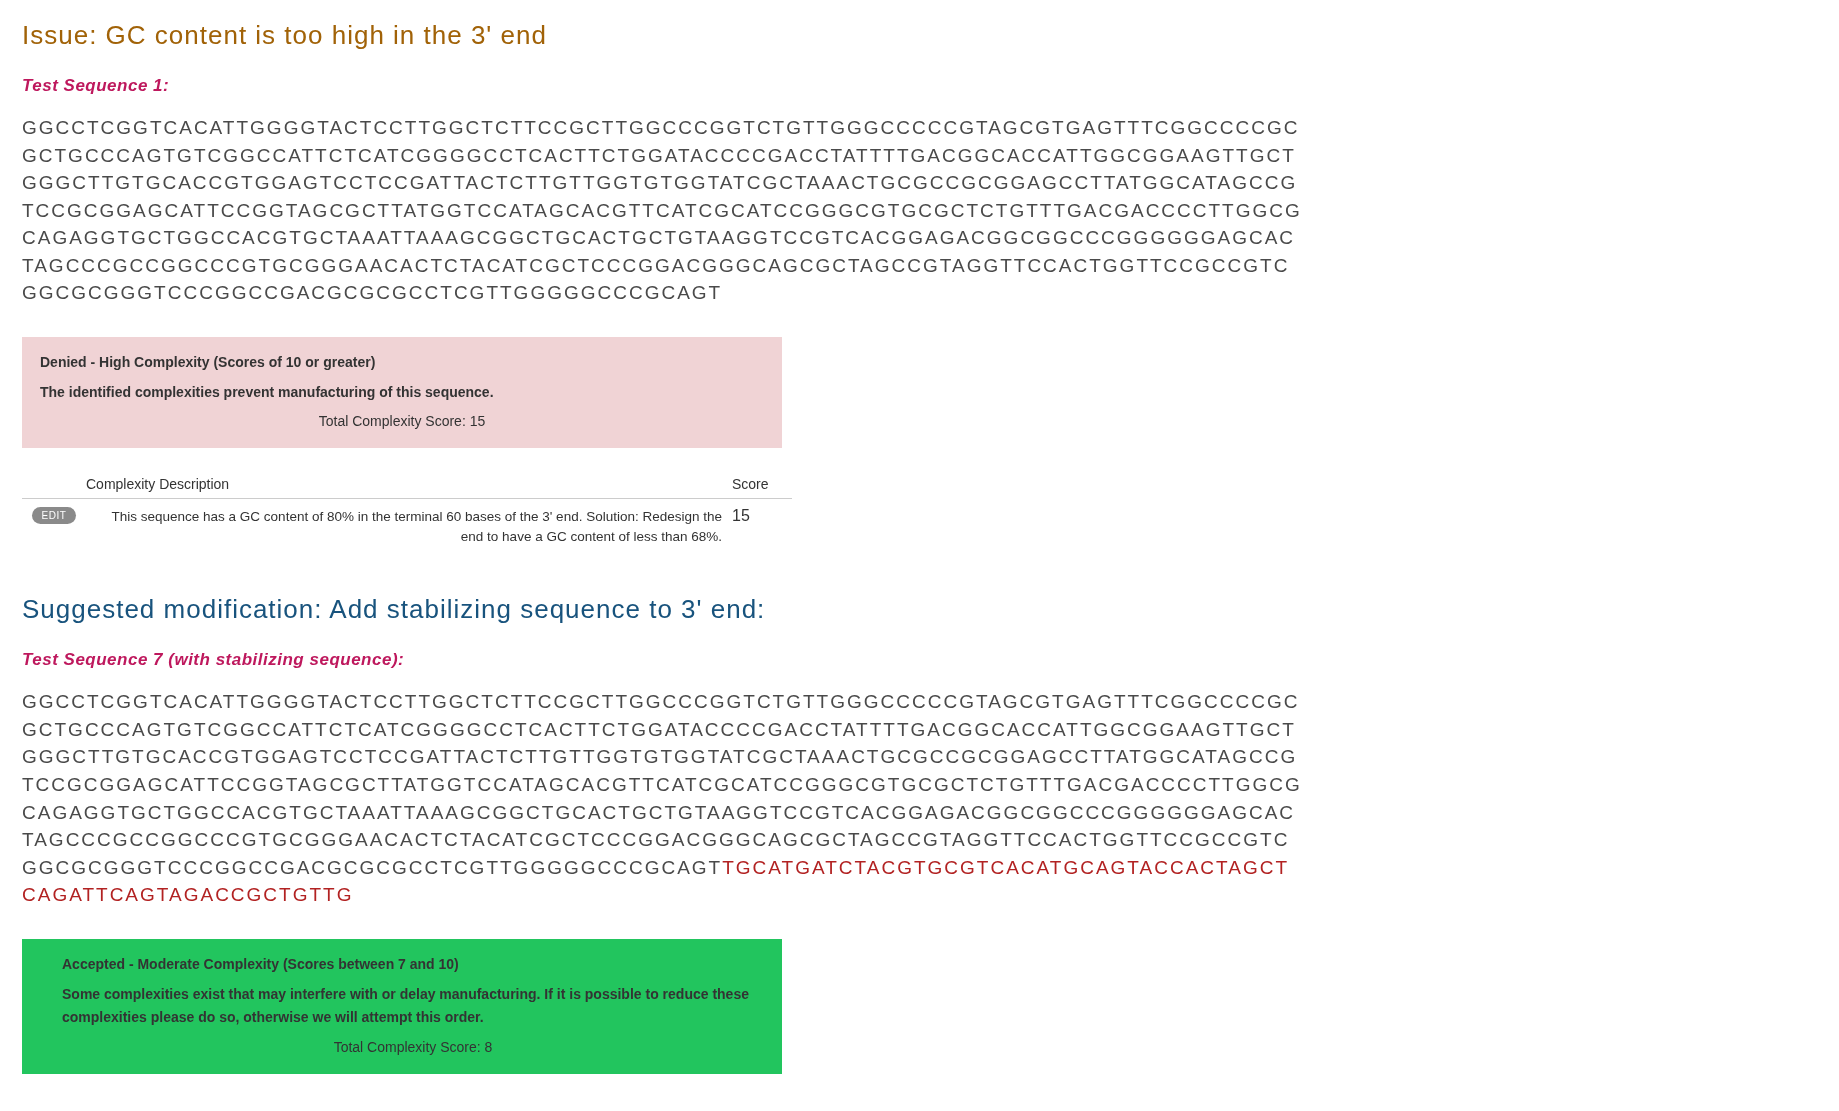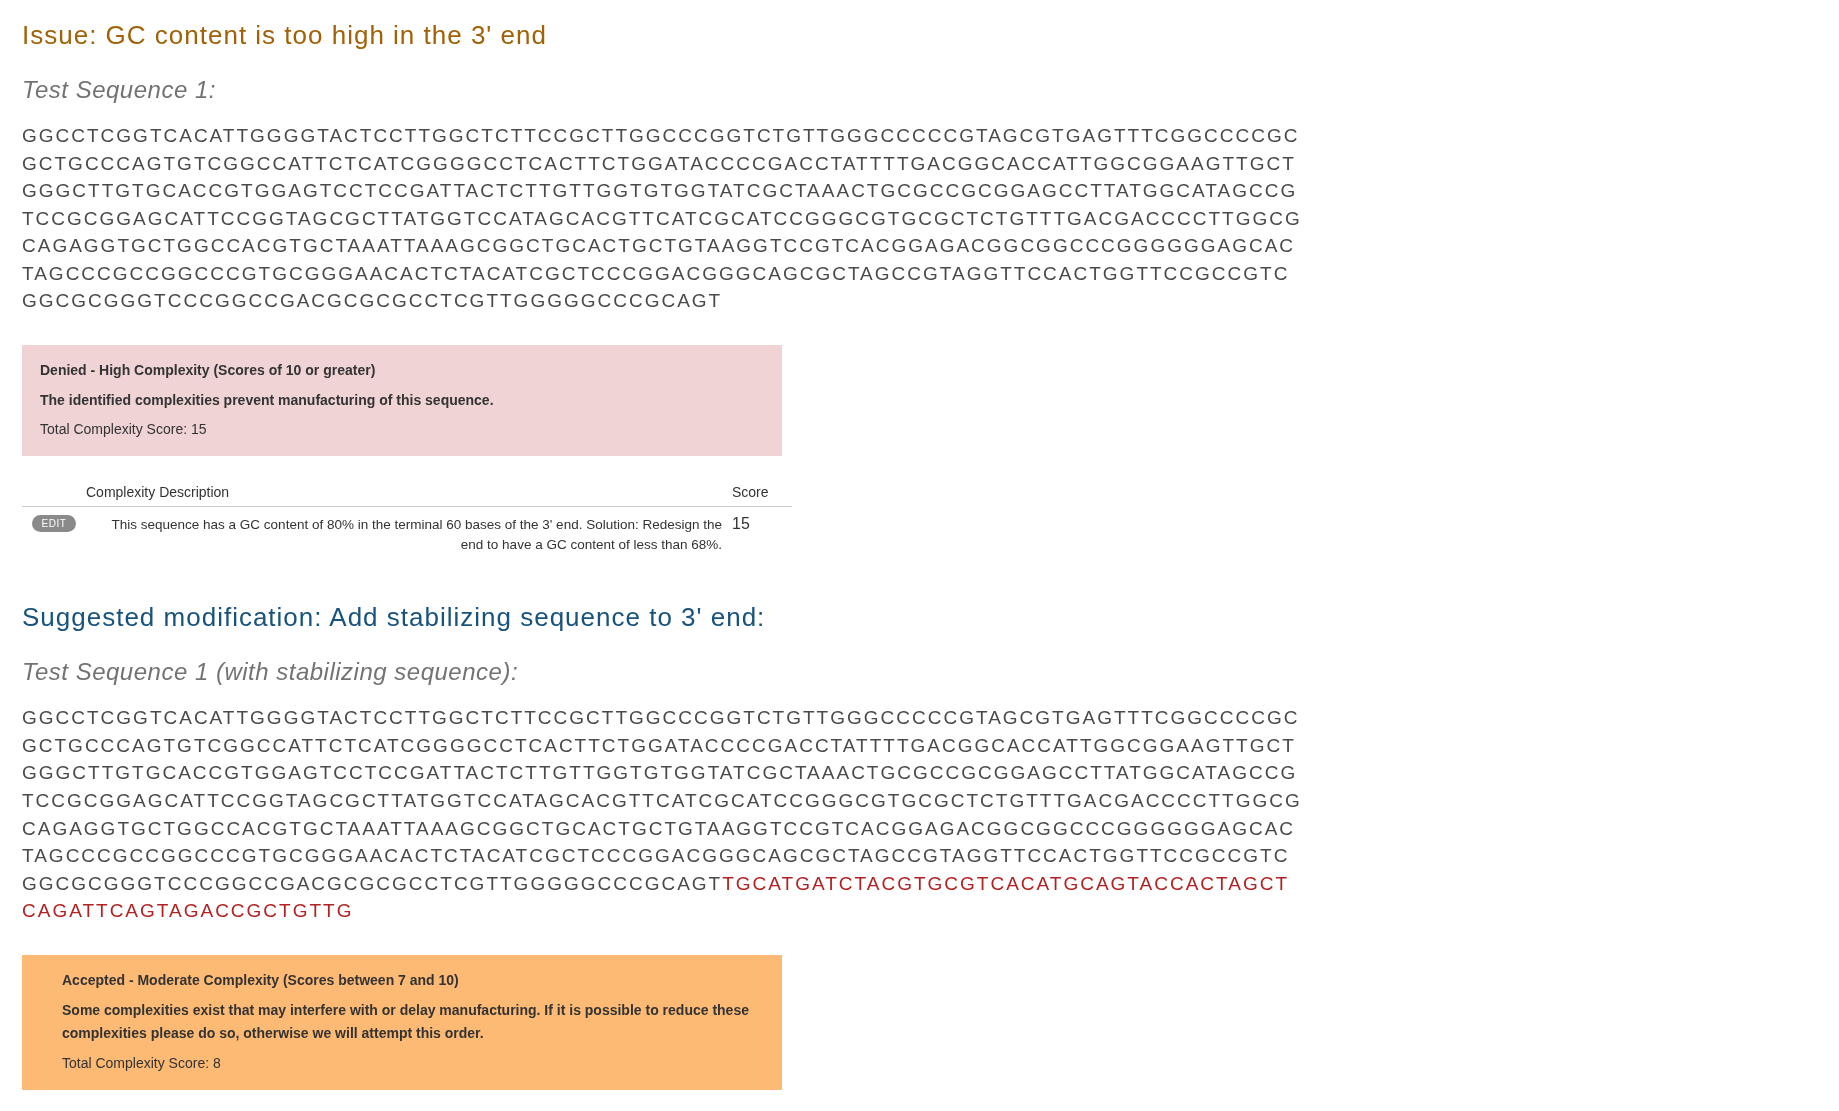--- a/index.html
+++ b/index.html
@@ -15,24 +15,24 @@
       width: 1839px;
     }
     .heading-issue {
       color: #a16207;
       font-size: 26px;
       font-weight: 400;
       letter-spacing: 1px;
       margin-bottom: 25px;
     }
     .sequence-label {
-      color: #737373;
-      font-size: 24px;
+      color: #be185d;
+      font-size: 17px;
       font-style: italic;
-      font-weight: 400;
+      font-weight: 700;
       margin-bottom: 18px;
       letter-spacing: 0.5px;
     }
     .sequence-block {
       font-family: Arial, Helvetica, sans-serif;
       font-size: 19px;
       color: #4a4a4a;
       letter-spacing: 2px;
       line-height: 1.45;
       word-break: break-all;
@@ -47,33 +47,34 @@
       margin-bottom: 22px;
       max-width: 760px;
       font-size: 14px;
       line-height: 1.7;
       color: #333;
     }
     .status-box.denied {
       background-color: #f0d3d5;
     }
     .status-box.accepted {
-      background-color: #fdba74;
+      background-color: #22c55e;
       padding-left: 40px;
     }
     .status-title {
       font-weight: 700;
       margin-bottom: 6px;
     }
     .status-desc {
       font-weight: 700;
       margin-bottom: 6px;
     }
     .status-score {
       font-weight: 400;
+      text-align: center;
     }
     .complexity-table {
       max-width: 770px;
       margin-top: 8px;
       margin-bottom: 40px;
     }
     .complexity-header-row {
       display: flex;
       border-bottom: 1px solid #ccc;
       padding: 6px 0 6px 0;
@@ -155,21 +156,21 @@
     <div class="col-btn">
       <span class="edit-btn">EDIT</span>
     </div>
     <div class="col-desc">This sequence has a GC content of 80% in the terminal 60 bases of the 3' end. Solution: Redesign the end to have a GC content of less than 68%.</div>
     <div class="col-score">15</div>
   </div>
 </div>
 
 <h2 class="heading-suggestion">Suggested modification: Add stabilizing sequence to 3' end:</h2>
 
-<div class="sequence-label">Test Sequence 1 (with stabilizing sequence):</div>
+<div class="sequence-label">Test Sequence 7 (with stabilizing sequence):</div>
 
 <div class="sequence-block"><span>GGCCTCGGTCACATTGGGGTACTCCTTGGCTCTTCCGCTTGGCCCGGTCTGTTGGGCCCCCGTAGCGTGAGTTTCGGCCCCGCGCTGCCCAGTGTCGGCCATTCTCATCGGGGCCTCACTTCTGGATACCCCGACCTATTTTGACGGCACCATTGGCGGAAGTTGCTGGGCTTGTGCACCGTGGAGTCCTCCGATTACTCTTGTTGGTGTGGTATCGCTAAACTGCGCCGCGGAGCCTTATGGCATAGCCGTCCGCGGAGCATTCCGGTAGCGCTTATGGTCCATAGCACGTTCATCGCATCCGGGCGTGCGCTCTGTTTGACGACCCCTTGGCGCAGAGGTGCTGGCCACGTGCTAAATTAAAGCGGCTGCACTGCTGTAAGGTCCGTCACGGAGACGGCGGCCCGGGGGGAGCACTAGCCCGCCGGCCCGTGCGGGAACACTCTACATCGCTCCCGGACGGGCAGCGCTAGCCGTAGGTTCCACTGGTTCCGCCGTCGGCGCGGGTCCCGGCCGACGCGCGCCTCGTTGGGGGCCCGCAGT</span><span class="modified">TGCATGATCTACGTGCGTCACATGCAGTACCACTAGCTCAGATTCAGTAGACCGCTGTTG</span></div>
 
 <div class="status-box accepted">
   <div class="status-title">Accepted - Moderate Complexity (Scores between 7 and 10)</div>
   <div class="status-desc">Some complexities exist that may interfere with or delay manufacturing. If it is possible to reduce these complexities please do so, otherwise we will attempt this order.</div>
   <div class="status-score">Total Complexity Score: 8</div>
 </div>
 
 </body></html>

